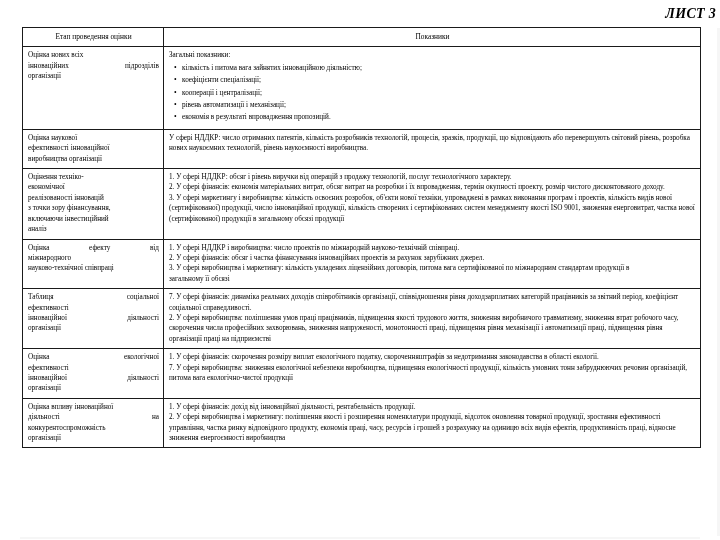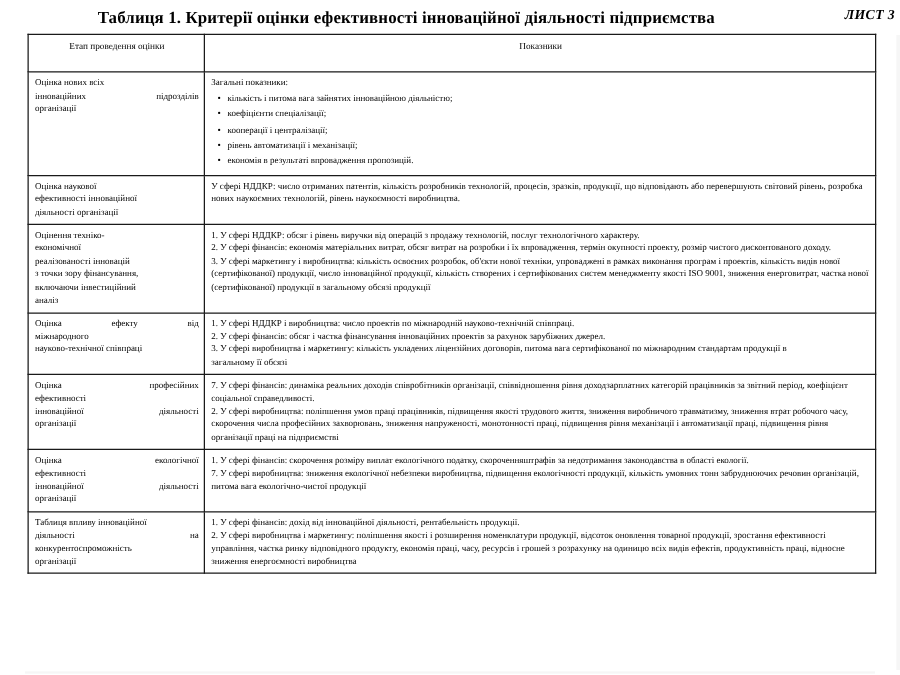--- a/index.html
+++ b/index.html
@@ -35,21 +35,21 @@
     font-weight: 700;
     letter-spacing: 0.1px;
     line-height: 17px;
     white-space: nowrap;
   }
 
   .sheet-marker {
     position: absolute;
     right: 4px;
     top: 6px;
-    font-size: 11px;
+    font-size: 14px;
     font-style: italic;
     font-weight: 700;
     letter-spacing: 0.3px;
     white-space: nowrap;
   }
 
   
   .tbl-wrap {
     position: absolute;
     left: 22px;
@@ -70,21 +70,21 @@
     border: 1px solid #1a1a1a;
     vertical-align: top;
     padding: 3px 4px 4px 5px;
     font-weight: normal;
   }
 
   table.crit thead th {
     text-align: center;
     vertical-align: middle;
     padding-top: 4px;
-    padding-bottom: 15px;
+    padding-bottom: 4px;
     font-size: 7.4px;
   }
 
   col.c-stage { width: 141px; }
   col.c-ind   { width: 537px; }
 
   td.stage {
     text-align: justify;
     text-align-last: left;
     hyphens: none;
@@ -130,21 +130,20 @@
     background: rgba(0,0,0,0.035);
   }
   .edge-noise.right { right: 0; top: 28px; width: 3px; height: 508px; }
   .edge-noise.bottom { left: 20px; bottom: 1px; width: 680px; height: 2px; }
 </style>
 </head>
 <body>
 
 <div class="page">
 
-  <div class="doc-title">Таблиця 1. Критерії оцінки ефективності інноваційної діяльності підприємства</div>
 
   <div class="sheet-marker">ЛИСТ 3</div>
 
   <div class="tbl-wrap">
     <table class="crit">
       <colgroup>
         <col class="c-stage">
         <col class="c-ind">
       </colgroup>
       <thead>
@@ -168,21 +167,21 @@
                 <li>кооперації і централізації;</li>
                 <li>рівень автоматизації і механізації;</li>
                 <li>економія в результаті впровадження пропозицій.</li>
               </ul>
             </td>
           </tr>
           <tr>
             <td class="stage">
               <span class="line">Оцінка наукової</span>
               <span class="line">ефективності інноваційної</span>
-              <span class="line">діяльності організації</span>
+              <span class="line">виробництва організації</span>
             </td>
             <td class="ind">
               <span class="p">У сфері НДДКР: число отриманих патентів, кількість розробників технологій, процесів, зразків, продукції, що відповідають або перевершують світовий рівень, розробка нових наукоємних технологій, рівень наукоємності виробництва.</span>
             </td>
           </tr>
           <tr>
             <td class="stage">
               <span class="line">Оцінення техніко-</span>
               <span class="line">економічної</span>
               <span class="line">реалізованості інновацій</span>
@@ -204,21 +203,21 @@
             </td>
             <td class="ind">
               <span class="p">1. У сфері НДДКР і виробництва: число проектів по міжнародній науково-технічній співпраці.</span>
               <span class="p">2. У сфері фінансів: обсяг і частка фінансування інноваційних проектів за рахунок зарубіжних джерел.</span>
               <span class="p">3. У сфері виробництва і маркетингу: кількість укладених ліцензійних договорів, питома вага сертифікованої по міжнародним стандартам продукції в</span>
               <span class="p">загальному її обсязі</span>
             </td>
           </tr>
           <tr>
             <td class="stage">
-              <span class="just">Оцінка професійних</span>
+              <span class="just">Таблиця соціальної</span>
               <span class="line">ефективності</span>
               <span class="just">інноваційної діяльності</span>
               <span class="line">організації</span>
             </td>
             <td class="ind">
               <span class="p">7. У сфері фінансів: динаміка реальних доходів співробітників організації, співвідношення рівня доходзарплатних категорій працівників за звітний період, коефіцієнт соціальної справедливості.</span>
               <span class="p">2. У сфері виробництва: поліпшення умов праці працівників, підвищення якості трудового життя, зниження виробничого травматизму, зниження втрат робочого часу, скорочення числа професійних захворювань, зниження напруженості, монотонності праці, підвищення рівня механізації і автоматизації праці, підвищення рівня організації праці на підприємстві</span>
             </td>
           </tr>
           <tr>
@@ -228,21 +227,21 @@
               <span class="just">інноваційної діяльності</span>
               <span class="line">організації</span>
             </td>
             <td class="ind">
               <span class="p">1. У сфері фінансів: скорочення розміру виплат екологічного податку, скороченняштрафів за недотримання законодавства в області екології.</span>
               <span class="p">7. У сфері виробництва: зниження екологічної небезпеки виробництва, підвищення екологічності продукції, кількість умовних тонн забруднюючих речовин організацій, питома вага екологічно-чистої продукції</span>
             </td>
           </tr>
           <tr>
             <td class="stage">
-              <span class="line">Таблиця впливу інноваційної</span>
+              <span class="line">Оцінка впливу інноваційної</span>
               <span class="just">діяльності на</span>
               <span class="line">конкурентоспроможність</span>
               <span class="line">організації</span>
             </td>
             <td class="ind">
               <span class="p">1. У сфері фінансів: дохід від інноваційної діяльності, рентабельність продукції.</span>
               <span class="p">2. У сфері виробництва і маркетингу: поліпшення якості і розширення номенклатури продукції, відсоток оновлення товарної продукції, зростання ефективності управління, частка ринку відповідного продукту, економія праці, часу, ресурсів і грошей з розрахунку на одиницю всіх видів ефектів, продуктивність праці, відносне зниження енергоємності виробництва</span>
             </td>
           </tr>
         </tbody>

